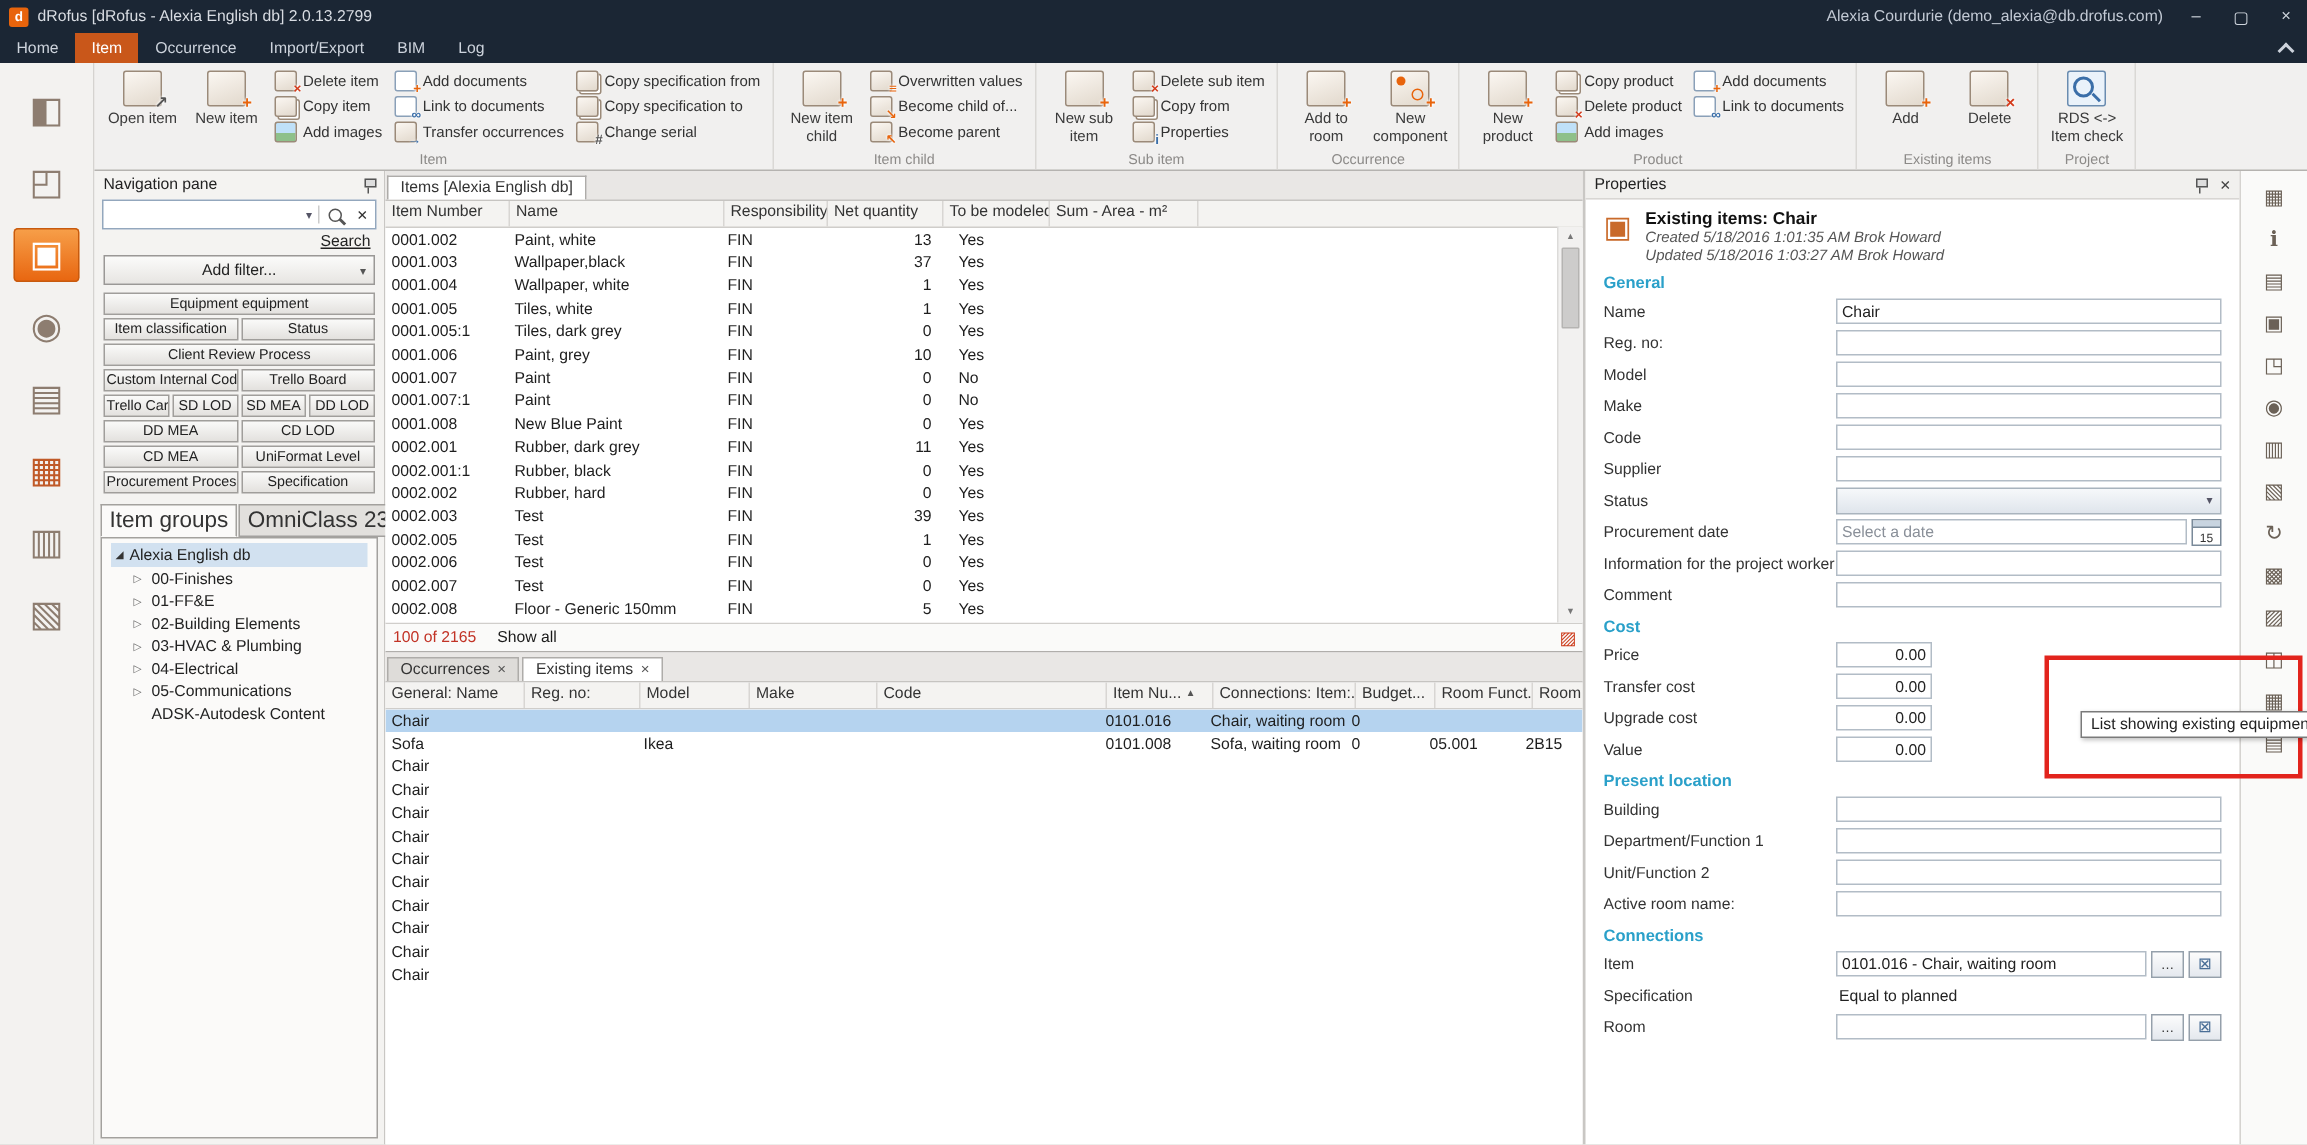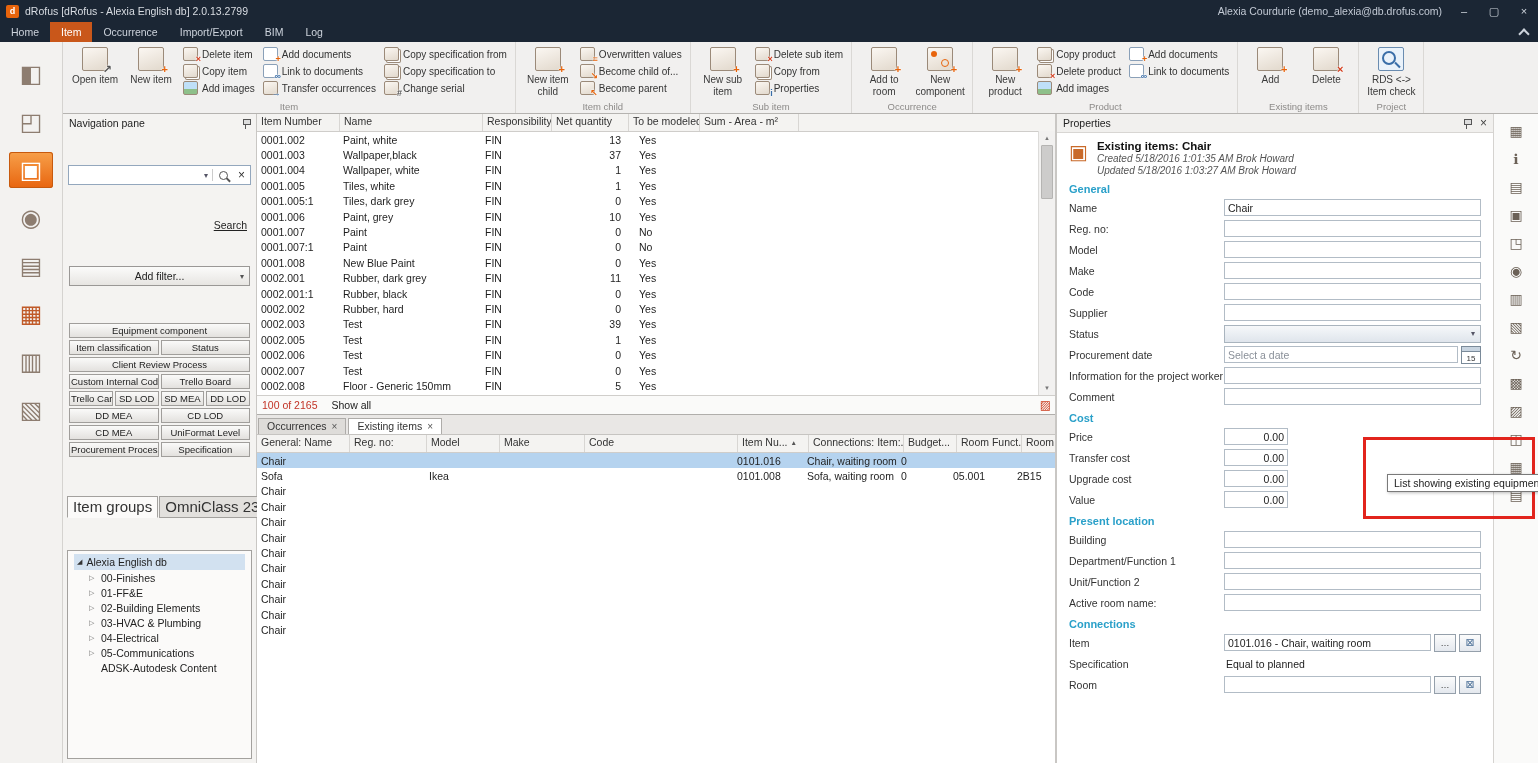--- a/index.html
+++ b/index.html
@@ -57,21 +57,21 @@
   .b.plus{color:#e8640c;}
   .b.x{color:#d43a1a;}
   .b.blue{color:#3a6ea8;}
   .b.dark{color:#555;}
   .b.orange{color:#e8640c;}
 
   
   .workspace{flex:1;display:flex;min-height:0;background:#e8e6e4;}
 
   
-  .navpane{width:193px;background:#f4f3f1;border-right:1px solid #c9c7c4;display:flex;flex-direction:column;font-size:10.5px;flex:none;gap:32px;}
+  .navpane{width:193px;background:#f4f3f1;border-right:1px solid #c9c7c4;display:flex;flex-direction:column;font-size:10.5px;flex:none;}
   .np-header{height:18px;display:flex;justify-content:space-between;align-items:center;padding:0 5px 0 6px;color:#222;flex:none;}
   .pin{display:inline-block;width:10px;height:11px;position:relative;}
   .pin::before{content:"";position:absolute;left:2px;top:1px;width:6px;height:4px;border:1px solid #555;background:#ddd;}
   .pin::after{content:"";position:absolute;left:4px;top:7px;width:1px;height:4px;background:#555;}
   .np-search-wrap{display:flex;height:18px;margin:1px 5px 0;border:1px solid #93a7bd;background:#fff;align-items:center;flex:none;}
   .np-search-input{flex:1;height:100%;}
   .combo-arrow{width:12px;color:#556;font-size:8px;text-align:center;}
   .np-sep{width:1px;height:12px;background:#ccc;}
   .np-mag{width:20px;display:flex;align-items:center;justify-content:center;}
   .mag{width:7px;height:7px;border:1.5px solid #555;border-radius:50%;position:relative;display:inline-block;}
@@ -473,21 +473,21 @@
               </span>
             <span class="np-x">×</span>
           </div>
           <div class="np-search-link"><span>Search</span></div>
           <div class="np-addfilter">
             <span>Add filter...</span>
             <span class="dd-arrow">▾</span>
           </div>
           <div class="np-filters">
             <div class="np-frow">
-                <button class="fbtn">Equipment component</button>
+                <button class="fbtn">Equipment equipment</button>
               </div>
             <div class="np-frow">
                 <button class="fbtn">Item classification</button>
                 <button class="fbtn">Status</button>
               </div>
             <div class="np-frow">
                 <button class="fbtn">Client Review Process</button>
               </div>
             <div class="np-frow">
                 <button class="fbtn">Custom Internal Code</button>
@@ -550,20 +550,25 @@
               </div>
                 <div class="tree-item">
                 <span class="tree-arrow">▷</span>
                 <span>ADSK-Autodesk Content</span>
               </div>
               </div>
           </div>
         </div>
 
         <div class="center">
+          <div class="tabstrip">
+            <div class="tab active">
+                <span>Items [Alexia English db]</span>
+              </div>
+          </div>
           <div class="grid top-grid">
             <div class="grid-head">
 
             <div class="gh-cell">Item Number</div>
                 <div class="gh-cell">Name</div>
                 <div class="gh-cell">Responsibility</div>
                 <div class="gh-cell">Net quantity</div>
                 <div class="gh-cell">To be modeled</div>
                 <div class="gh-cell">Sum - Area - m²</div>
               </div>

